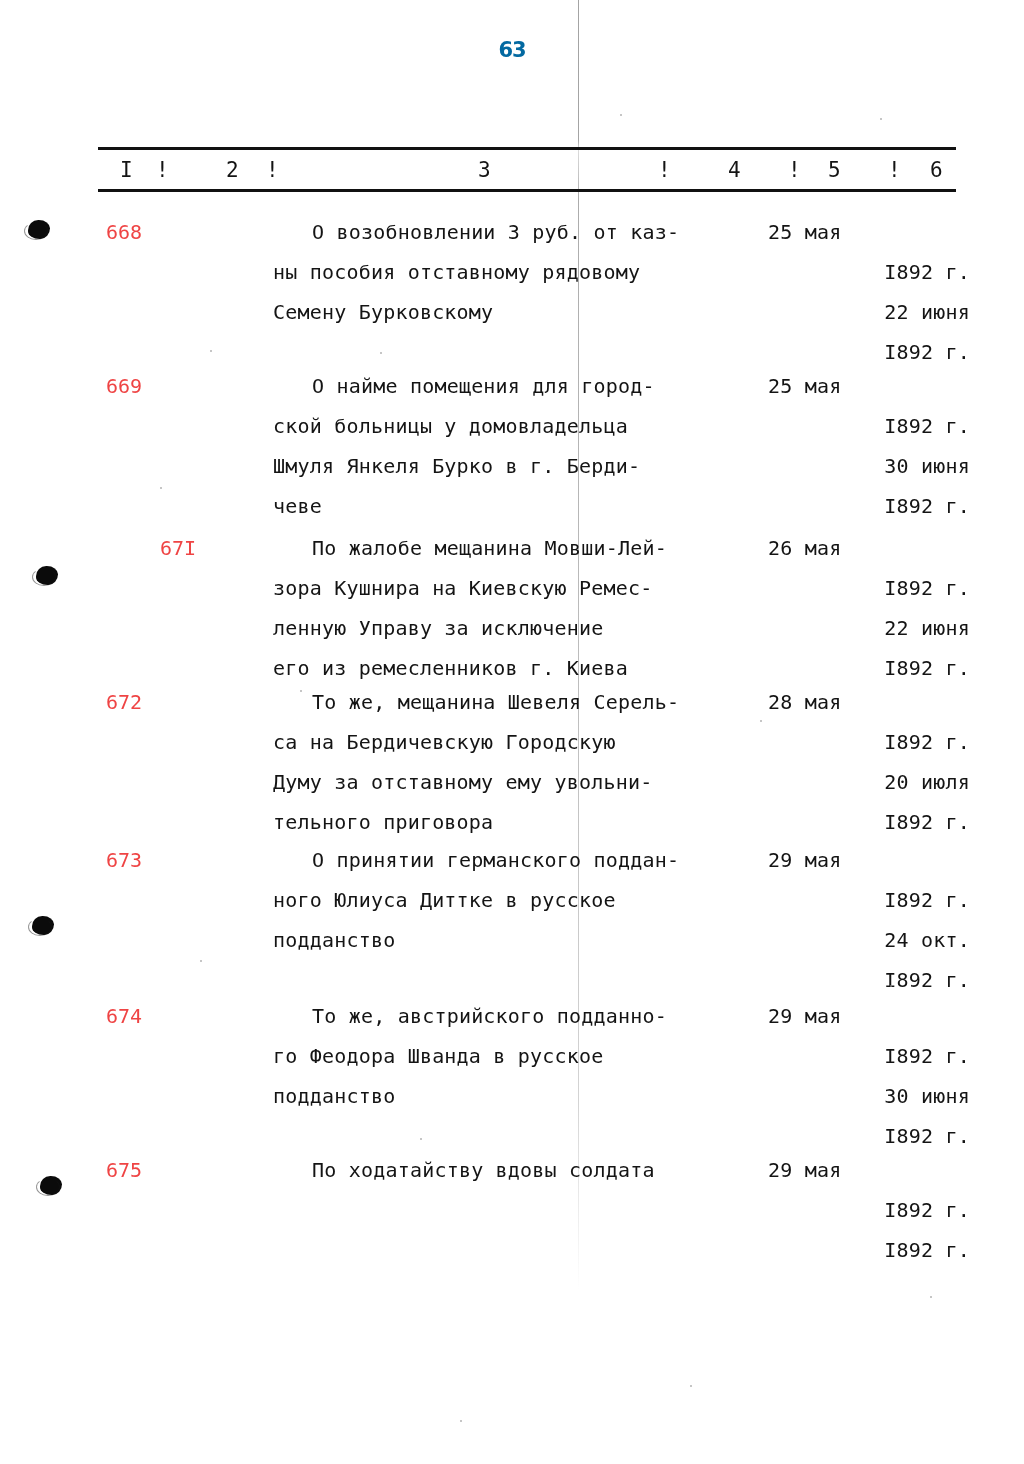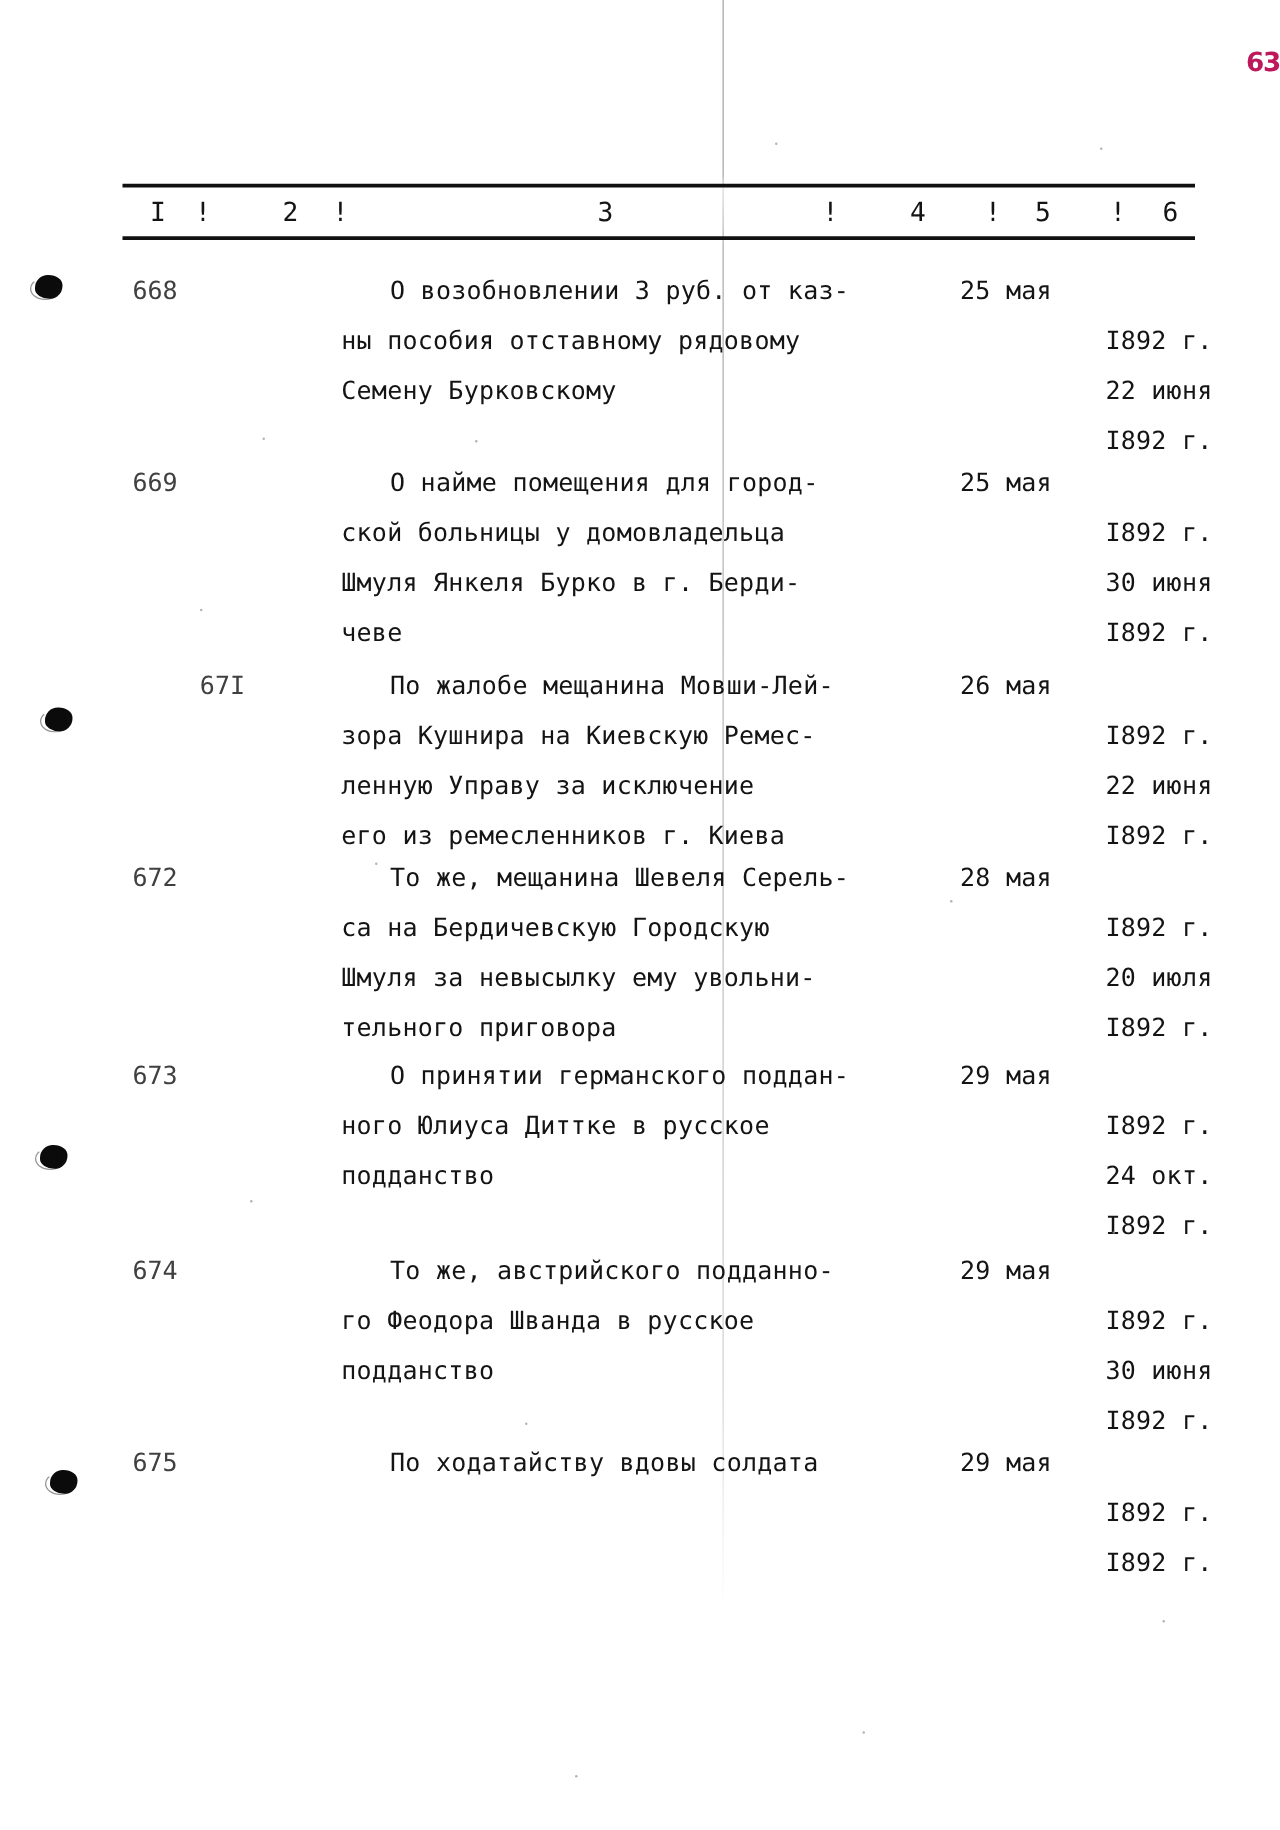--- a/index.html
+++ b/index.html
@@ -18,26 +18,26 @@
     color: #111111;
     -webkit-font-smoothing: none;
   }
 
   
   .page-number {
     position: absolute;
     top: 38px;
     left: 0;
     width: 1024px;
-    text-align: right;
+    text-align: center;
     font-family: "DejaVu Sans", "Liberation Sans", sans-serif;
     font-size: 21px;
     font-weight: 700;
     letter-spacing: -1px;
-    color: #be185d;
+    color: #0369a1;
   }
 
   
   .rule {
     position: absolute;
     left: 98px;
     width: 858px;
     background: #111111;
   }
   .rule-top    { top: 147px; height: 3px; }
@@ -103,21 +103,21 @@
     width: 880px;
   }
   .entry-number {
     position: absolute;
     left: 8px;
     top: 0;
     width: 90px;
     font-size: 20px;
     line-height: 40px;
     letter-spacing: 0px;
-    color: #404040;
+    color: #ef4444;
   }
   .entry-body {
     position: relative;
     margin-left: 175px;
     width: 705px;
   }
   .line {
     position: relative;
     height: 40px;
     line-height: 40px;
@@ -212,21 +212,21 @@
           <div class="line"><span class="subject">зора Кушнира на Киевскую Ремес-</span><span class="date right">I892 г.</span></div>
           <div class="line"><span class="subject">ленную Управу за исключение</span><span class="date right">22 июня</span></div>
           <div class="line"><span class="subject">его из ремесленников г. Киева</span><span class="date right">I892 г.</span></div>
         </div>
       </div>
       <div class="entry" style="top: 682px;">
         <div class="entry-number">672</div>
         <div class="entry-body">
           <div class="line"><span class="subject indent">То же, мещанина Шевеля Серель-</span><span class="date">28 мая</span></div>
           <div class="line"><span class="subject">са на Бердичевскую Городскую</span><span class="date right">I892 г.</span></div>
-          <div class="line"><span class="subject">Шмуля за невысылку ему увольни-</span><span class="date right">20 июля</span></div>
+          <div class="line"><span class="subject">Думу за отставному ему увольни-</span><span class="date right">20 июля</span></div>
           <div class="line"><span class="subject">тельного приговора</span><span class="date right">I892 г.</span></div>
         </div>
       </div>
       <div class="entry" style="top: 840px;">
         <div class="entry-number">673</div>
         <div class="entry-body">
           <div class="line"><span class="subject indent">О принятии германского поддан-</span><span class="date">29 мая</span></div>
           <div class="line"><span class="subject">ного Юлиуса Диттке в русское</span><span class="date right">I892 г.</span></div>
           <div class="line"><span class="subject">подданство</span><span class="date right">24 окт.</span></div>
           <div class="line"><span class="subject"></span><span class="date right">I892 г.</span></div>

